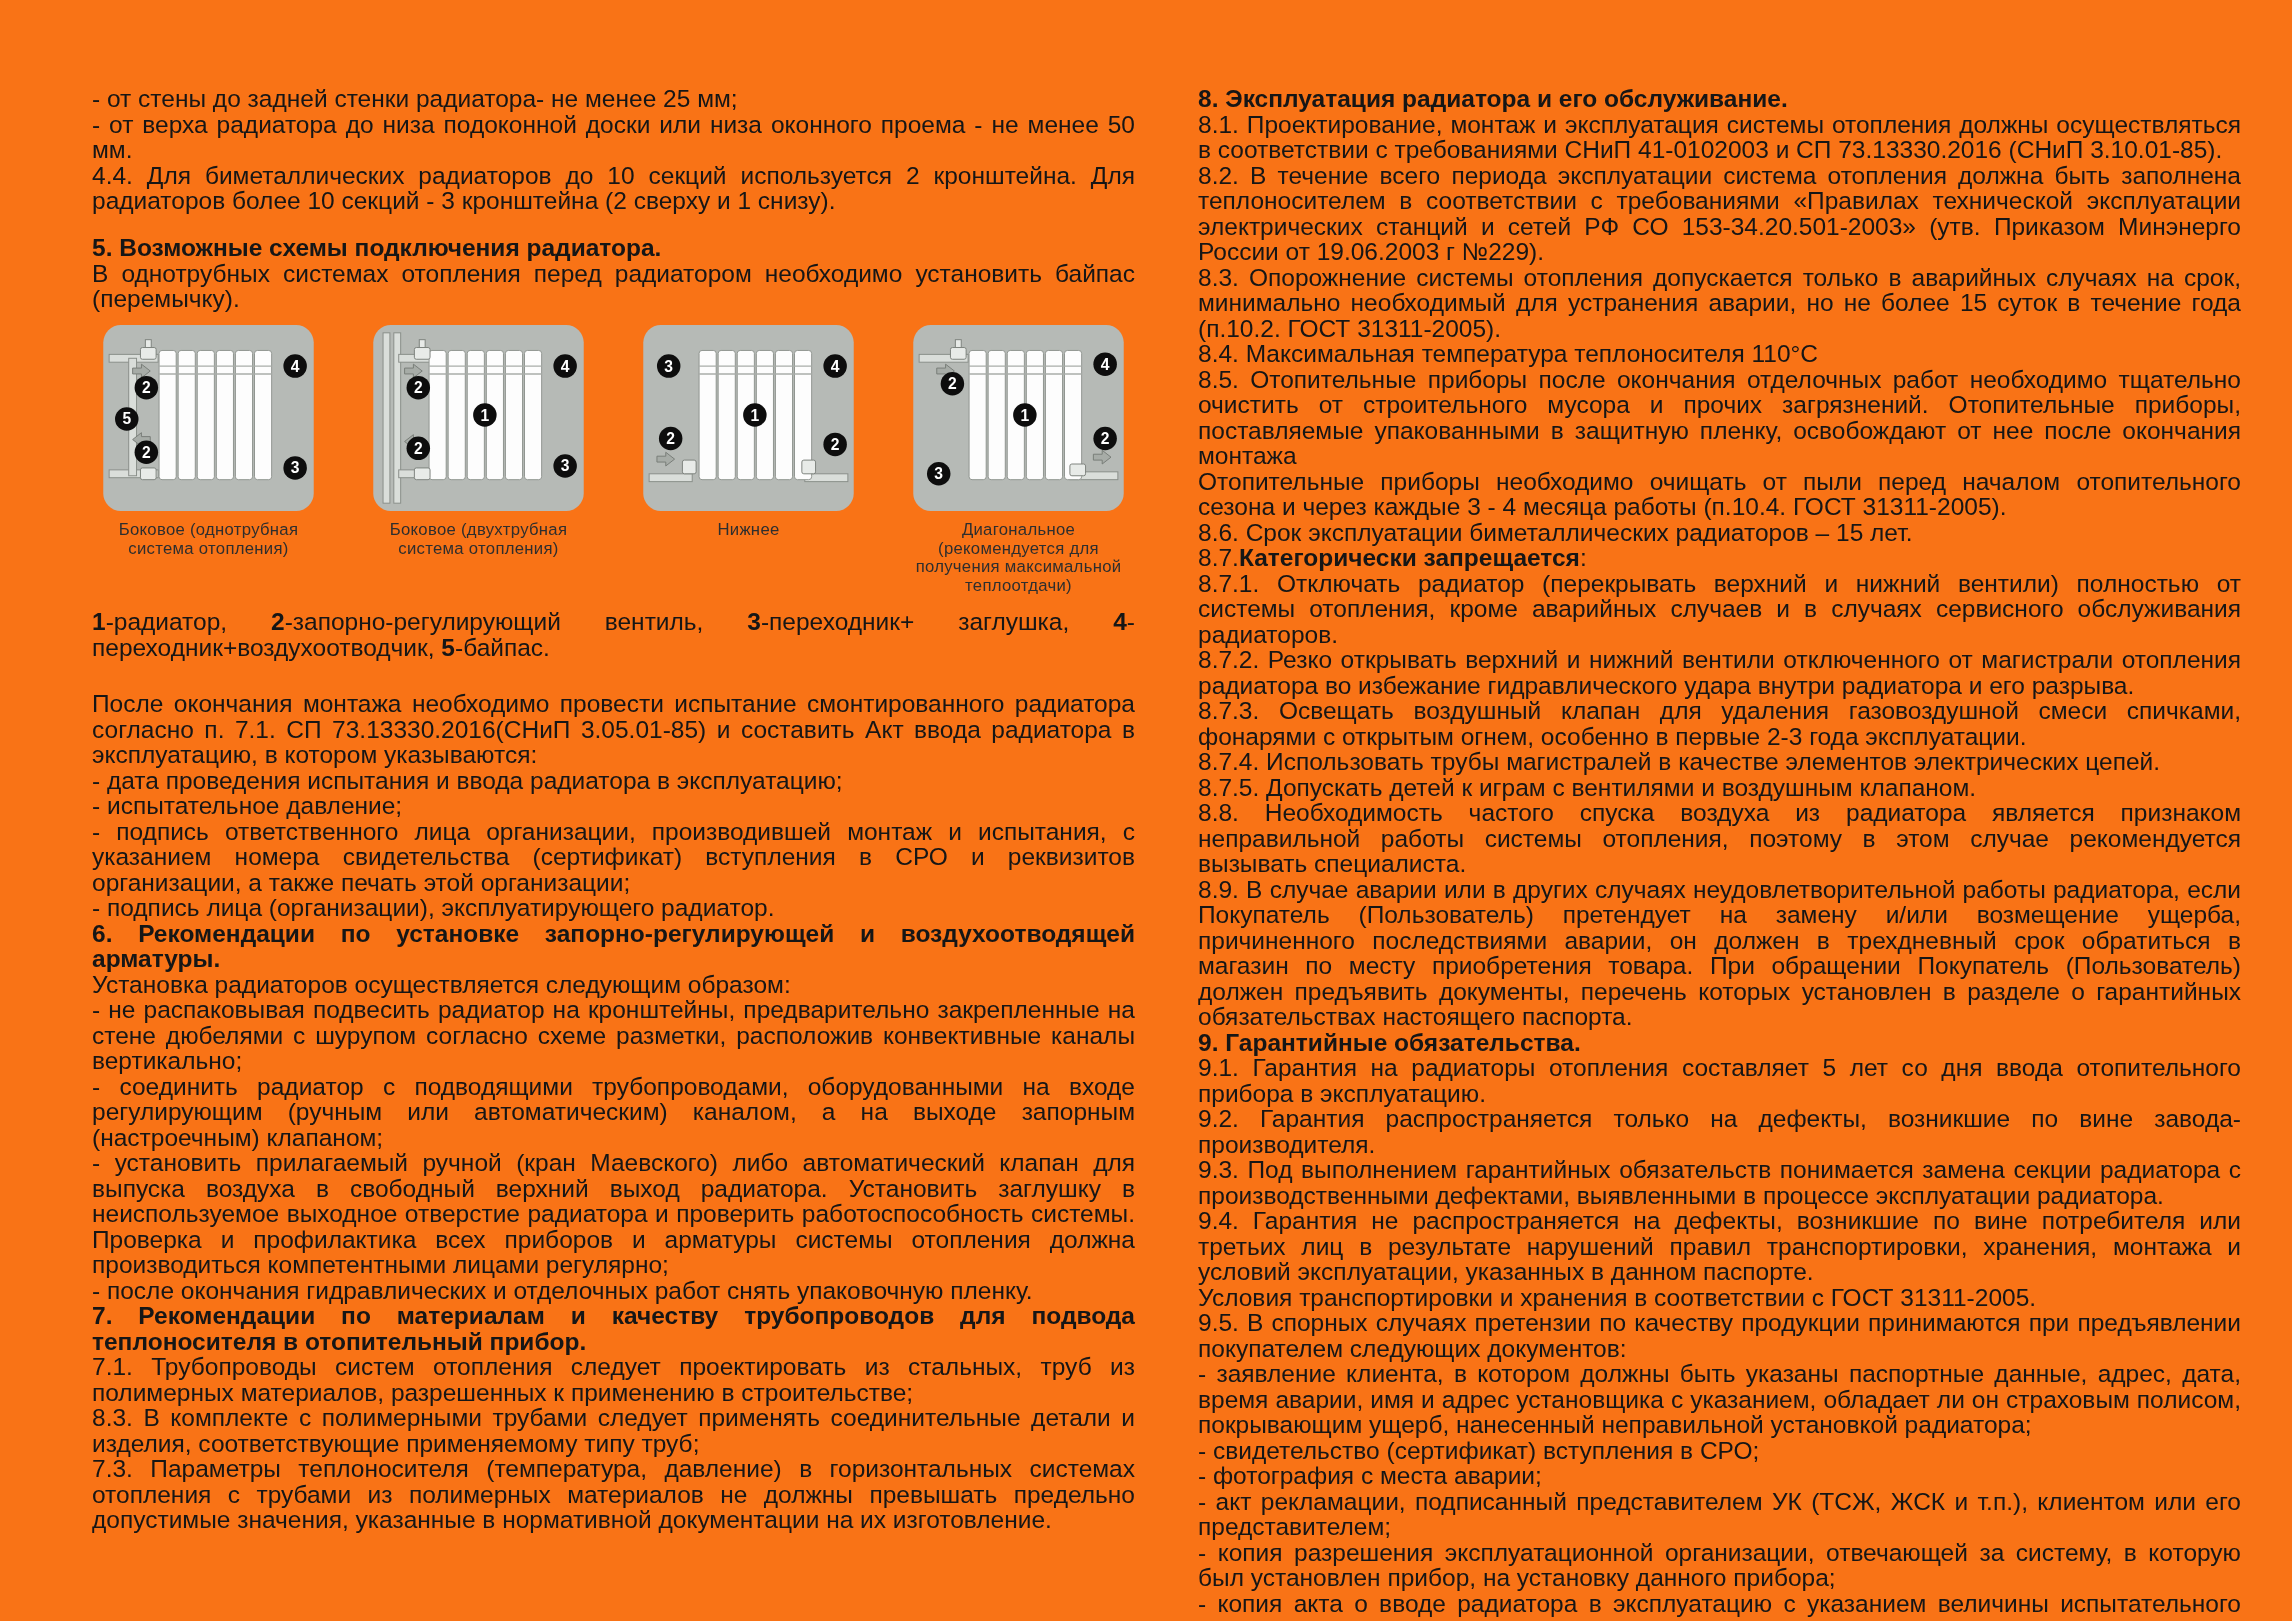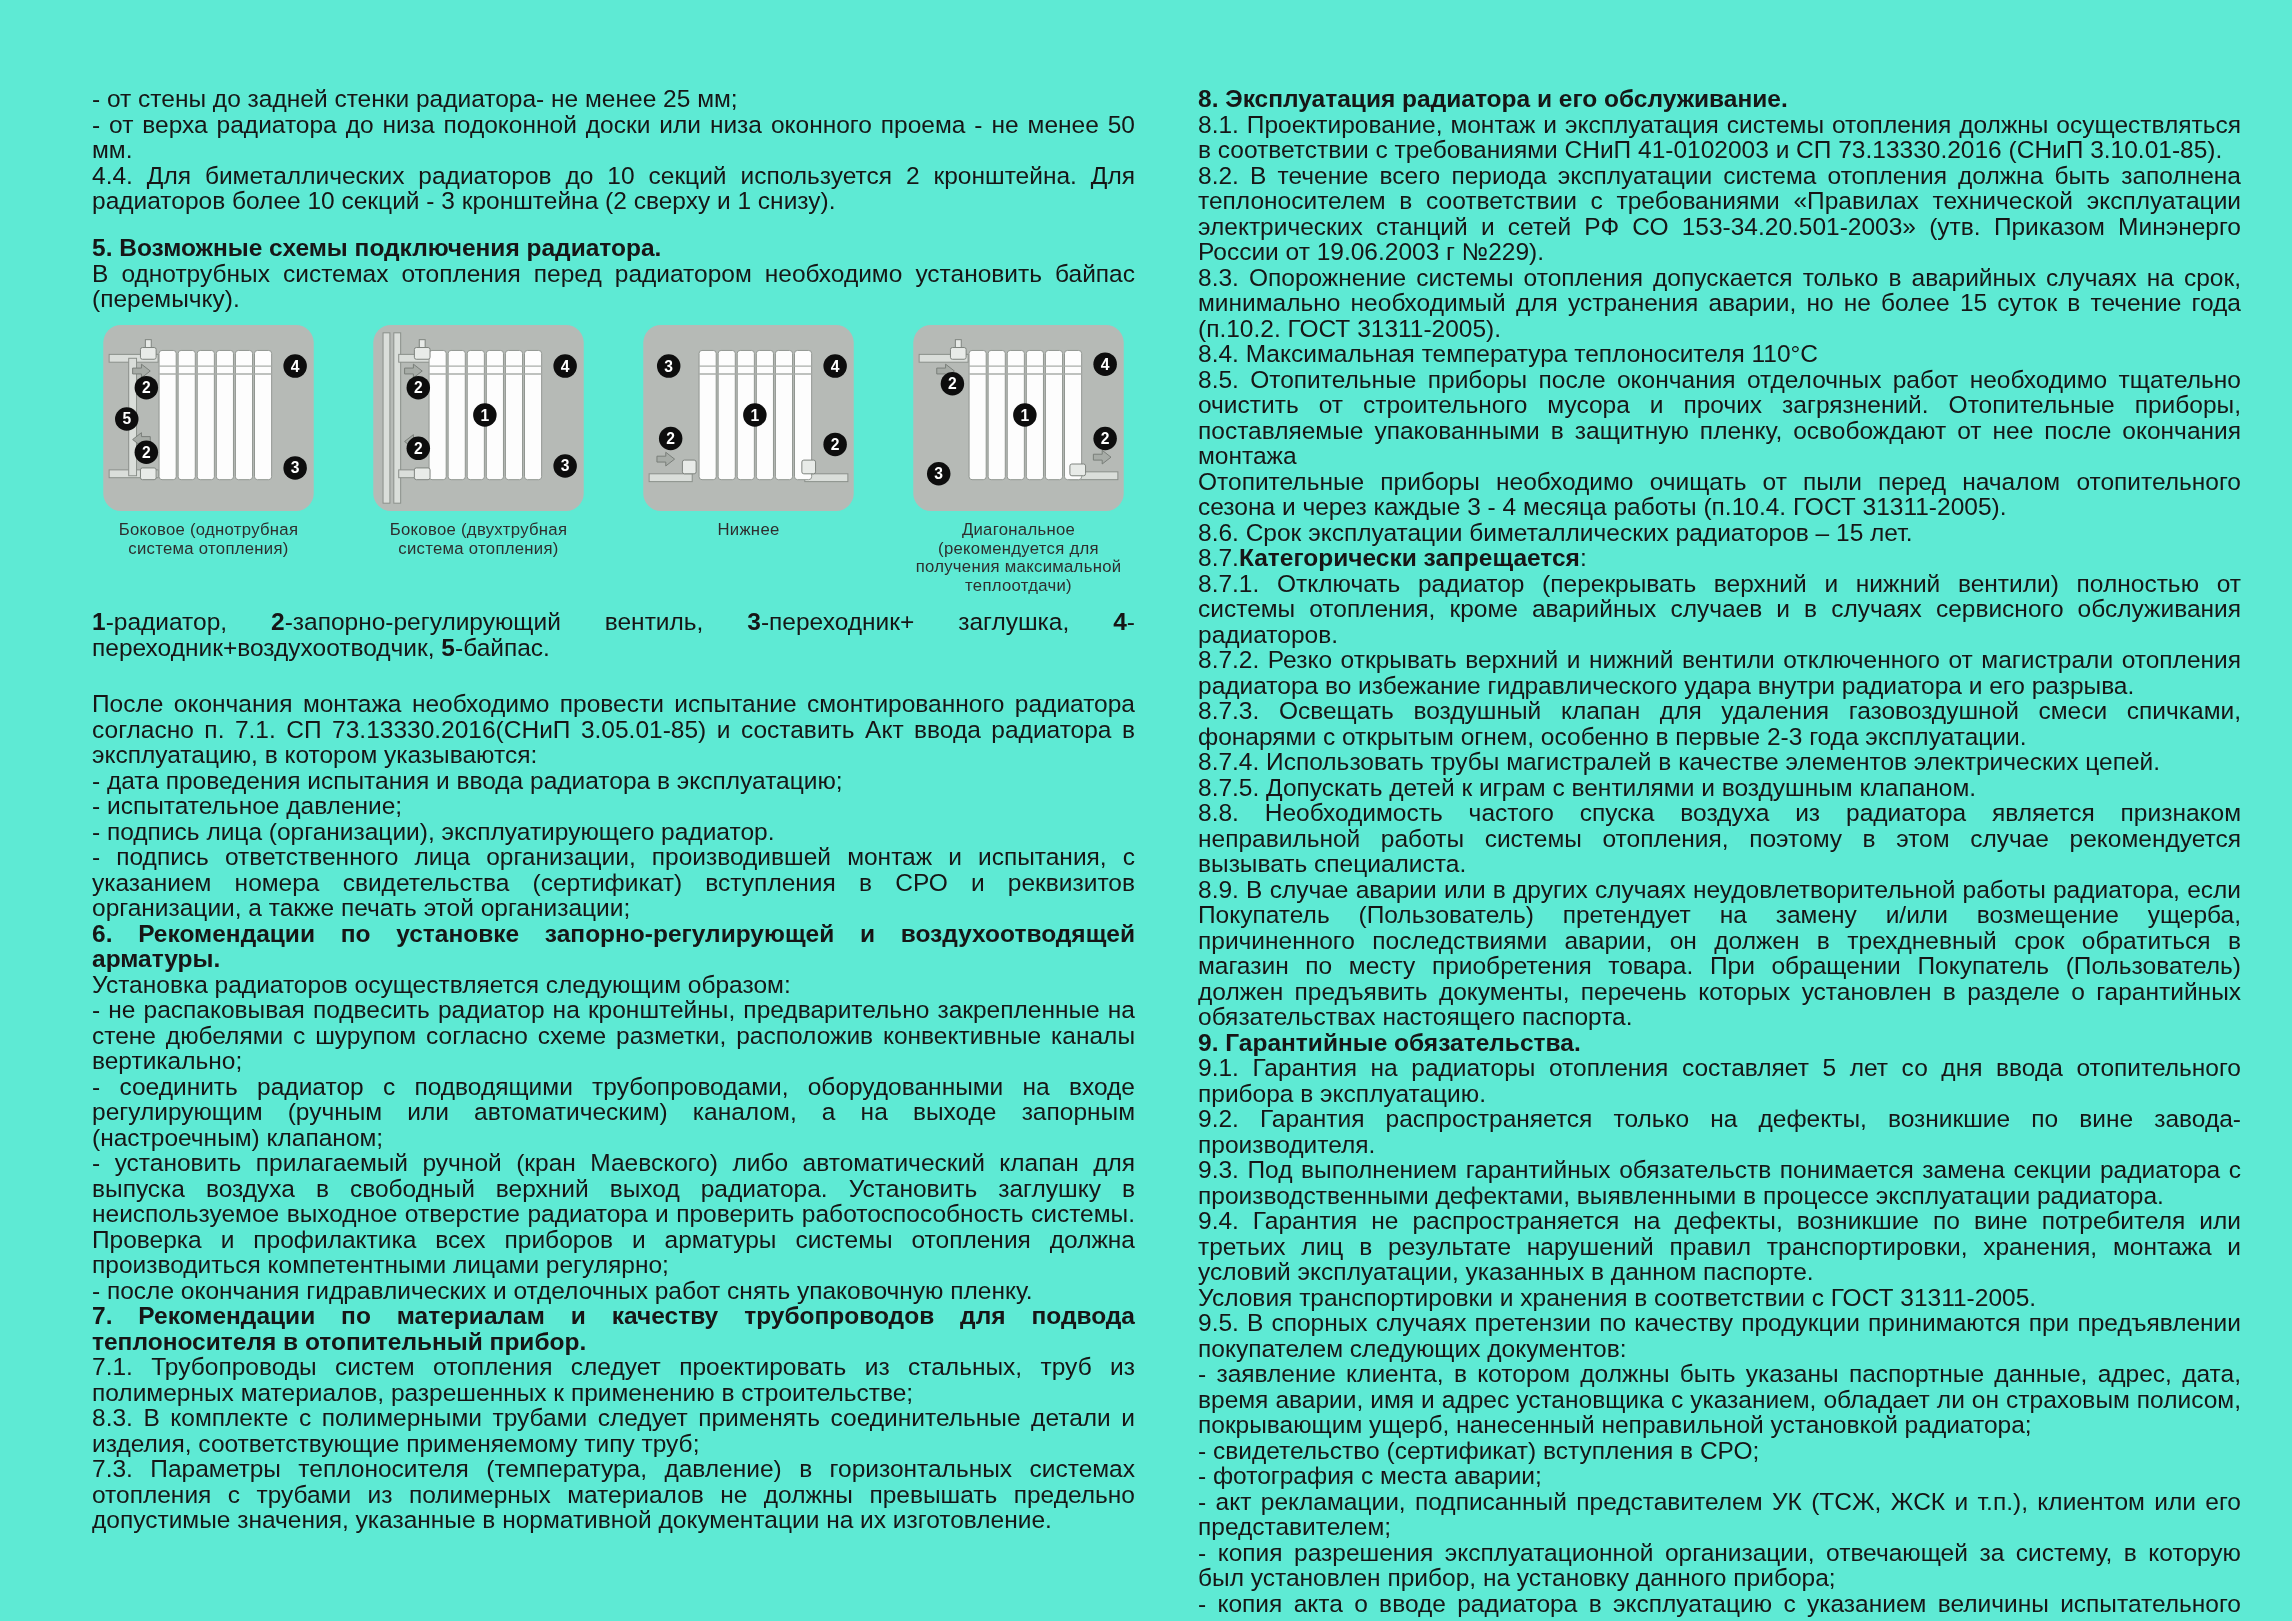--- a/index.html
+++ b/index.html
@@ -1,19 +1,19 @@
 <!DOCTYPE html>
 <html lang="ru"><head>
 <meta charset="utf-8">
 <style>
   html,body { margin:0; padding:0; background:#ffffff; }
   .page {
     position:relative;
     width:2293px; height:1621px;
-    background:#5eead4;
+    background:#f97316;
     overflow:hidden;
     font-family:"Liberation Sans", sans-serif;
     color:#161616;
   }
   .col { position:absolute; top:86px; width:1043px; }
   .col-left  { left:92px; }
   .col-right { left:1198px; }
   .para {
     margin:0;
     font-size:24.5px;
@@ -239,22 +239,22 @@
     </div>
 
     <p class="para legend"><b>1</b><span>-радиатор, </span> <b>2</b><span>-запорно-регулирующий вентиль, </span> <b>3</b><span>-переходник+ заглушка, </span> <b>4</b><span>-переходник+воздухоотводчик, </span> <b>5</b><span>-байпас.</span></p>
 
     <p class="para gap-before">После окончания монтажа необходимо провести испытание смонтированного радиатора согласно п. 7.1. СП 73.13330.2016(СНиП 3.05.01-85) и составить Акт ввода радиатора в эксплуатацию, в котором указываются:</p>
 
     <div>
 
     <p class="para">- дата проведения испытания и ввода радиатора в эксплуатацию;</p>
         <p class="para">- испытательное давление;</p>
+        <p class="para">- подпись ответственного лица организации, производившей монтаж и испытания, с указанием номера свидетельства (сертификат) вступления в СРО и реквизитов организации, а также печать этой организации;</p>
         <p class="para">- подпись лица (организации), эксплуатирующего радиатор.</p>
-        <p class="para">- подпись ответственного лица организации, производившей монтаж и испытания, с указанием номера свидетельства (сертификат) вступления в СРО и реквизитов организации, а также печать этой организации;</p>
       </div>
 
     <p class="para bold">6. Рекомендации по установке запорно-регулирующей и воздухоотводящей арматуры.</p>
     <div>
 
     <p class="para">Установка радиаторов осуществляется следующим образом:</p>
         <p class="para">- не распаковывая подвесить радиатор на кронштейны, предварительно закрепленные на стене дюбелями с шурупом согласно схеме разметки, расположив конвективные каналы вертикально;</p>
         <p class="para">- соединить радиатор с подводящими трубопроводами, оборудованными на входе регулирующим (ручным или автоматическим) каналом, а на выходе запорным (настроечным) клапаном;</p>
         <p class="para">- установить прилагаемый ручной (кран Маевского) либо автоматический клапан для выпуска воздуха в свободный верхний выход радиатора. Установить заглушку в неиспользуемое выходное отверстие радиатора и проверить работоспособность системы. Проверка и профилактика всех приборов и арматуры системы отопления должна производиться компетентными лицами регулярно;</p>
         <p class="para">- после окончания гидравлических и отделочных работ снять упаковочную пленку.</p>

